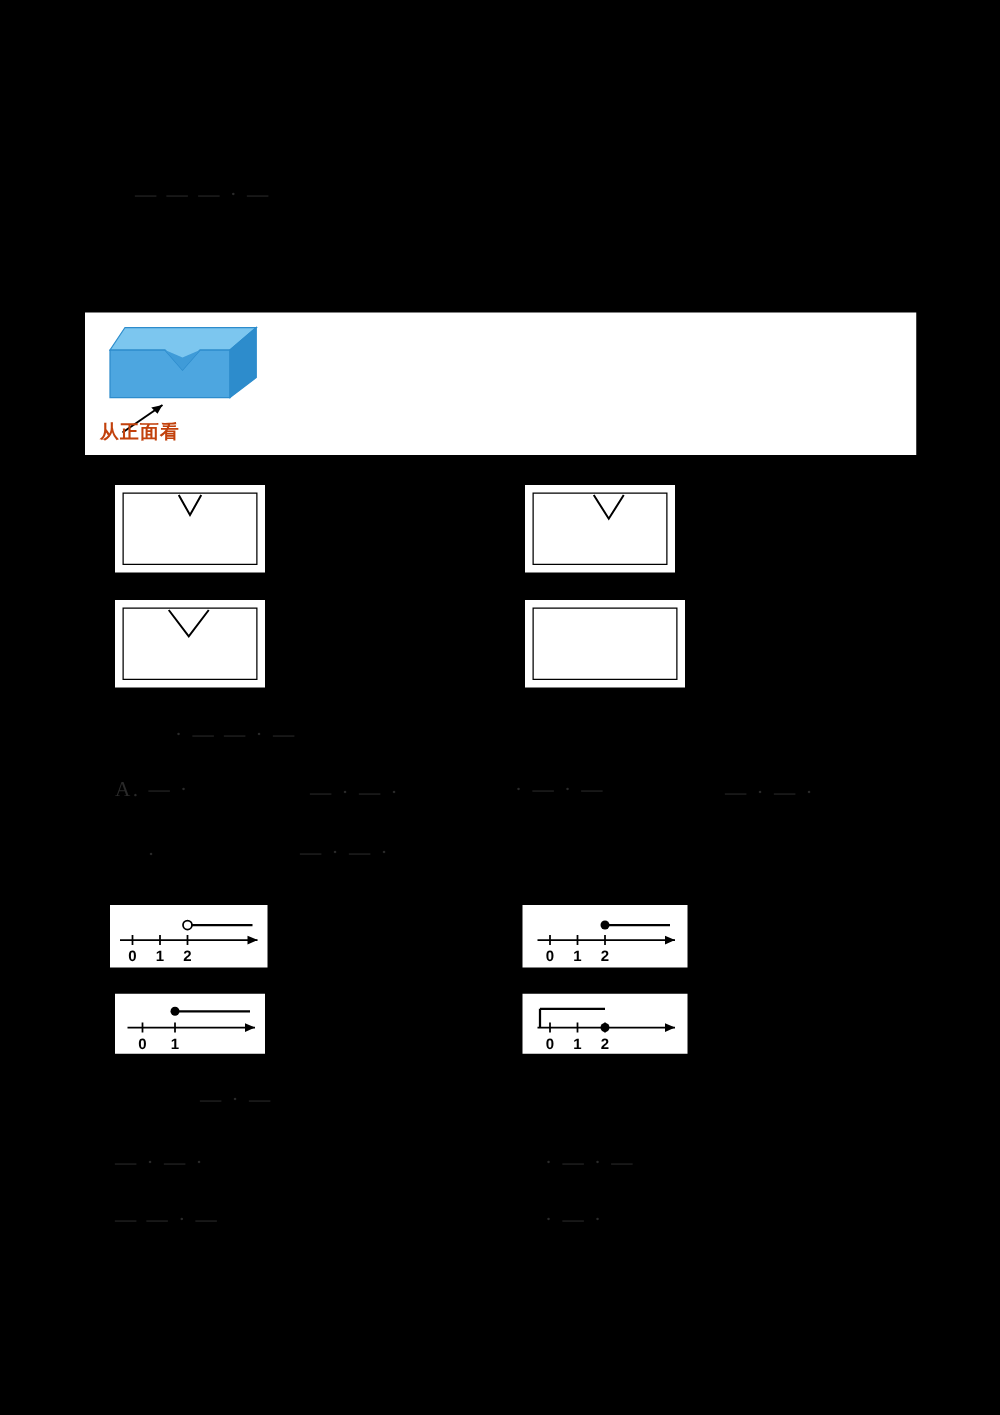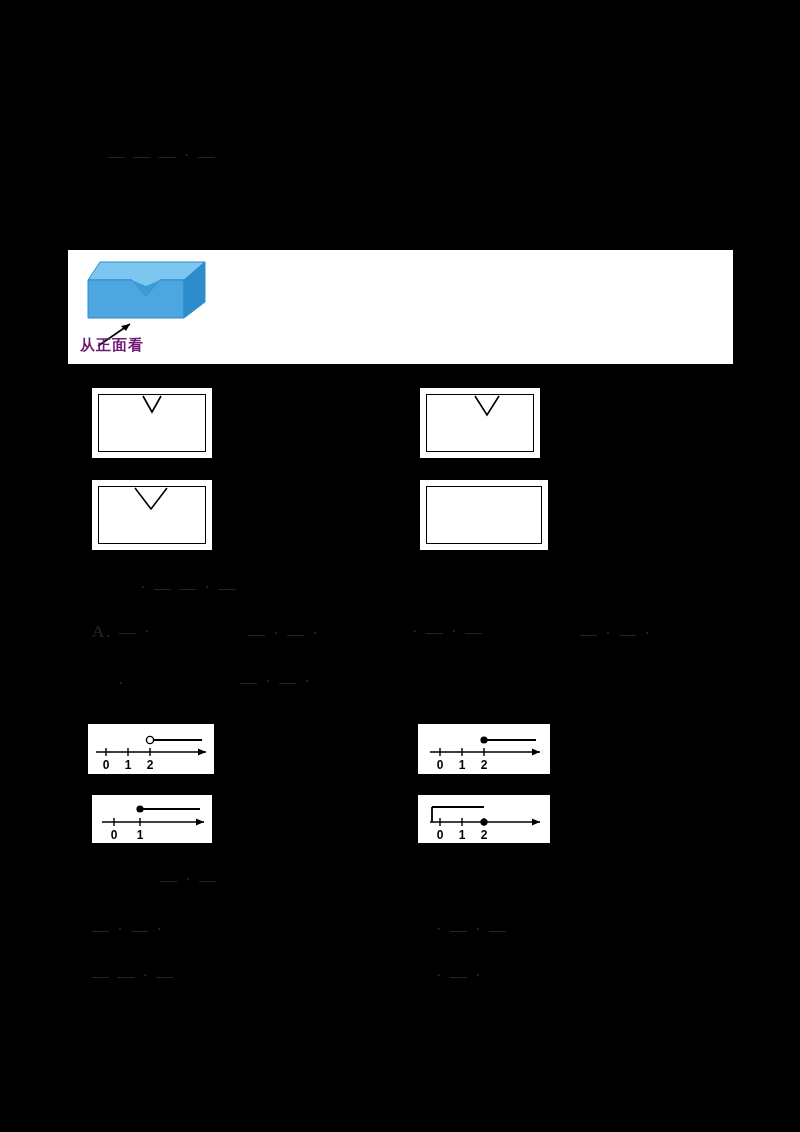--- a/index.html
+++ b/index.html
@@ -50,21 +50,21 @@
     width: 145px;
     height: 114px;
   }
   .caption-cn {
     position: absolute;
     left: 12px;
     top: 86px;
     font-family: "Liberation Sans", sans-serif;
     font-weight: bold;
     font-size: 15px;
-    color: #701a75;
+    color: #c2410c;
     letter-spacing: 1px;
   }
 
   
   .optbox {
     position: absolute;
     background: #ffffff;
   }
   .optbox .inner {
     position: absolute;

